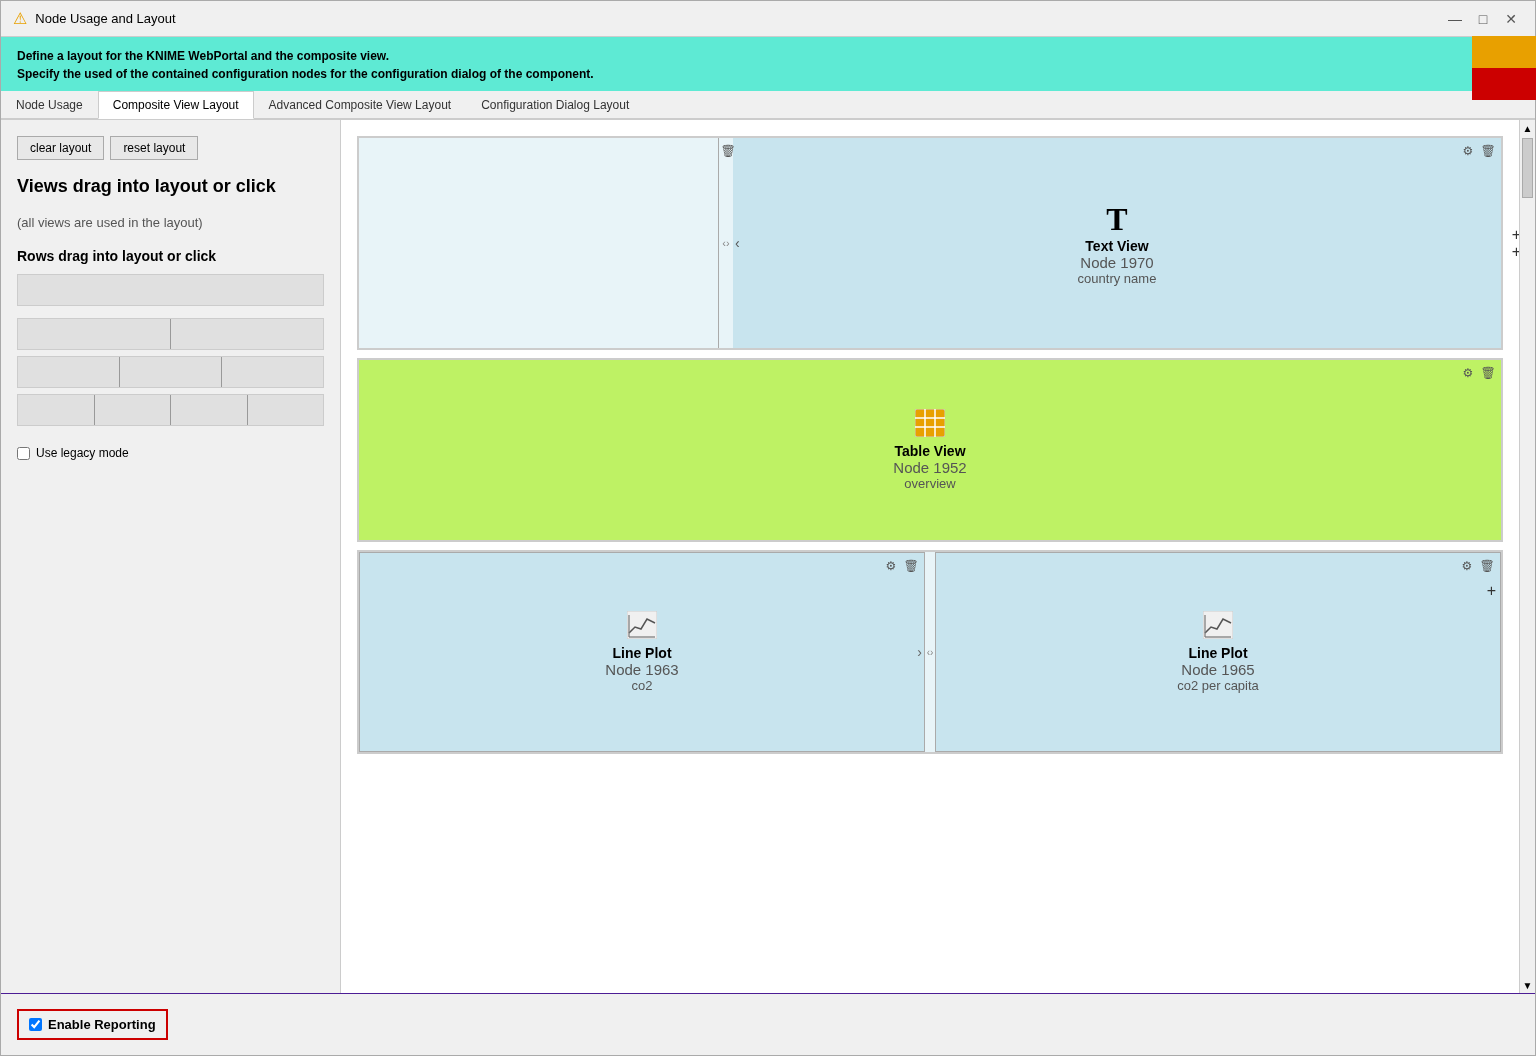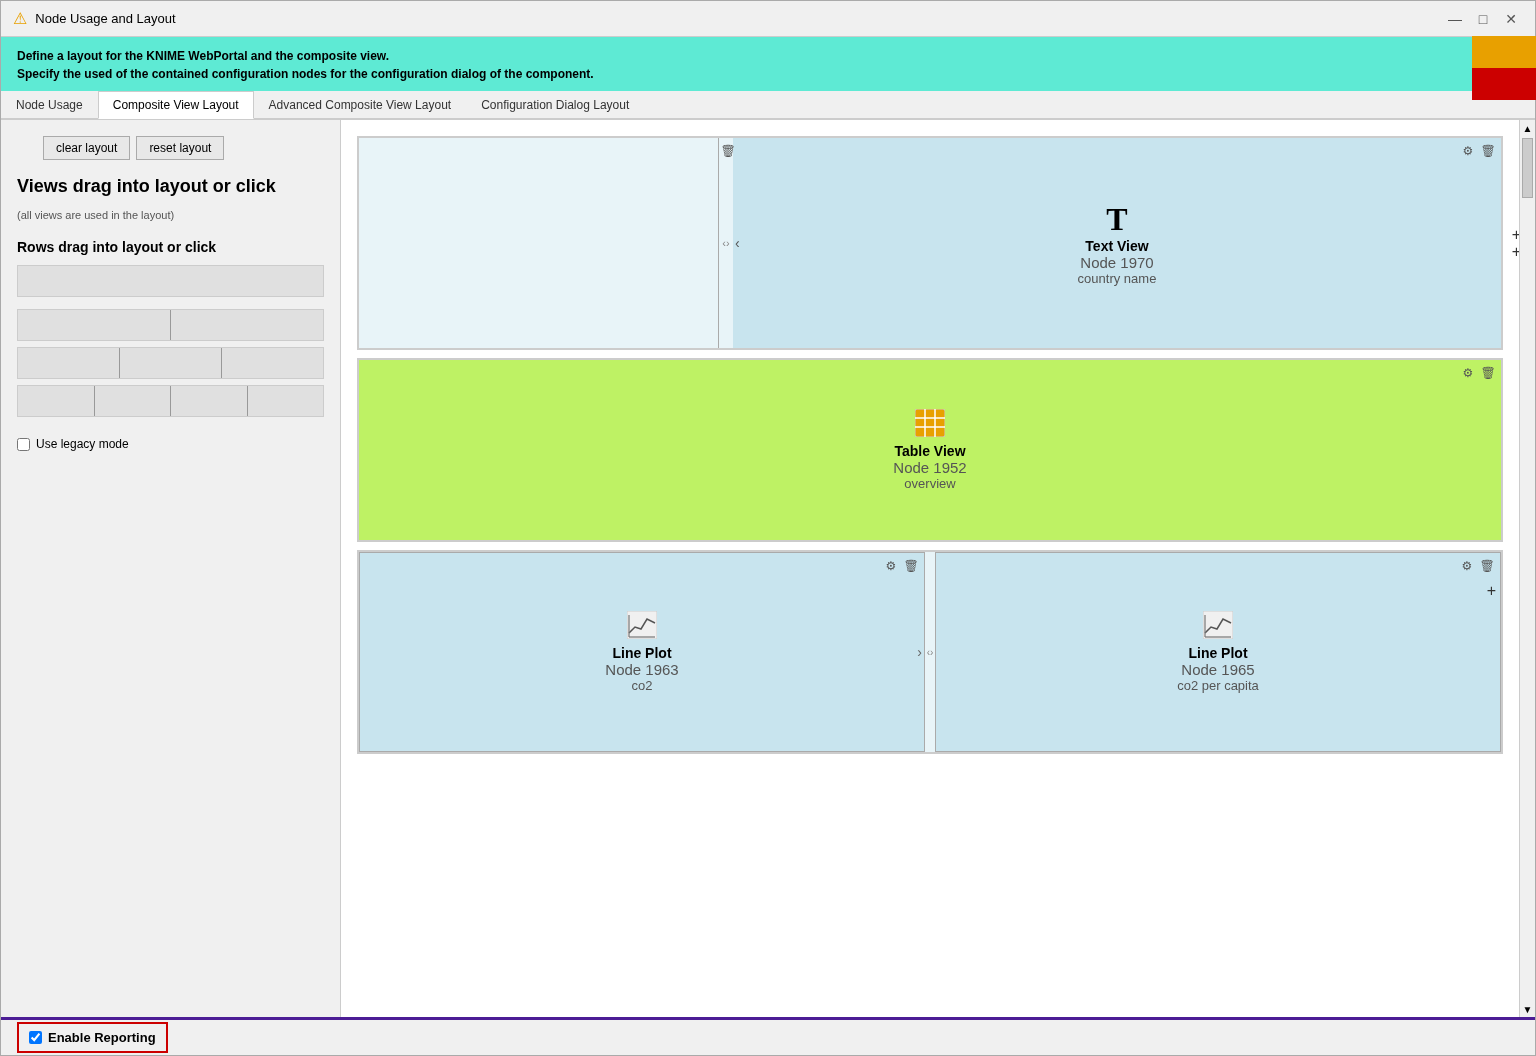--- a/index.html
+++ b/index.html
@@ -21,25 +21,25 @@
     .description-text { font-size: 12px; color: #000; font-weight: bold; line-height: 1.5; }
 
     .tabs-bar { display: flex; background: #f0f0f0; border-bottom: 1px solid #ccc; padding: 0 0 0 0; }
     .tab { padding: 6px 14px; font-size: 12px; cursor: pointer; border: 1px solid transparent; border-bottom: none; background: transparent; color: #333; }
     .tab.active { background: #ffffff; border: 1px solid #ccc; border-bottom: 1px solid #fff; color: #000; font-weight: normal; margin-bottom: -1px; z-index: 1; }
 
     .main-content { display: flex; flex: 1; overflow: hidden; background: #fff; border-top: 1px solid #ccc; }
 
     .sidebar { width: 340px; min-width: 340px; background: #f0f0f0; padding: 16px 16px; border-right: 1px solid #ccc; display: flex; flex-direction: column; gap: 10px; }
 
-    .sidebar-buttons { display: flex; gap: 6px; margin-bottom: 6px; margin-left: 26px; }
+    .sidebar-buttons { display: flex; gap: 6px; margin-bottom: 6px; }
     .sidebar-btn { padding: 4px 12px; background: #e8e8e8; border: 1px solid #aaa; font-size: 12px; cursor: pointer; color: #000; }
 
     .sidebar-section-title { font-size: 18px; font-weight: bold; color: #000; }
-    .sidebar-section-subtitle { font-size: 11px; color: #555; margin-top: 12px; }
+    .sidebar-section-subtitle { font-size: 13px; color: #555; margin-top: 18px; }
 
     .rows-section-title { font-size: 14px; font-weight: bold; color: #000; margin-top: 8px; }
 
     .row-template { height: 32px; background: #e0e0e0; border: 1px solid #ccc; margin-bottom: 6px; display: flex; align-items: center; justify-content: center; }
 
     .legacy-check { display: flex; align-items: center; gap: 6px; margin-top: 10px; font-size: 12px; }
     .legacy-check input { cursor: pointer; }
 
     .layout-area { flex: 1; background: #fff; overflow-y: auto; padding: 16px; display: flex; flex-direction: column; gap: 8px; position: relative; }
 
@@ -50,21 +50,21 @@
     .layout-row { border: 2px solid #ccc; background: #e8f4f8; position: relative; }
     .layout-row-inner { display: flex; min-height: 200px; }
     .cell-title { font-size: 14px; font-weight: bold; color: #000; }
     .cell-node { font-size: 15px; color: #555; }
     .cell-desc { font-size: 13px; color: #555; }
     .row-ctrl-btn { width: 18px; height: 18px; font-size: 12px; cursor: pointer; color: #555; display: flex; align-items: center; justify-content: center; background: transparent; border: none; }
 
     .cell-controls { position: absolute; top: 4px; right: 4px; display: flex; gap: 2px; }
     .add-btn { font-size: 16px; cursor: pointer; color: #333; line-height: 1; }
 
-    .bottom-bar { padding: 2px 16px; background: #f0f0f0; border-top: 3px solid #4c1d95; display: flex; align-items: flex-end; }
+    .bottom-bar { padding: 15px 16px; background: #f0f0f0; border-top: 1px solid #4c1d95; display: flex; align-items: flex-end; }
     .enable-reporting { display: flex; align-items: center; gap: 6px; font-size: 13px; font-weight: bold; color: #000; border: 2px solid #cc0000; padding: 6px 10px; cursor: pointer; }
     .enable-reporting input { cursor: pointer; }
 
     .icon-text-T { font-size: 32px; font-weight: bold; color: #000; font-family: serif; }
 
     
     .full-row-cell { width: 100%; min-height: 180px; background: #bef264; display: flex; flex-direction: column; align-items: center; justify-content: center; position: relative; }
 
     
     .two-col-row { display: flex; min-height: 180px; }

